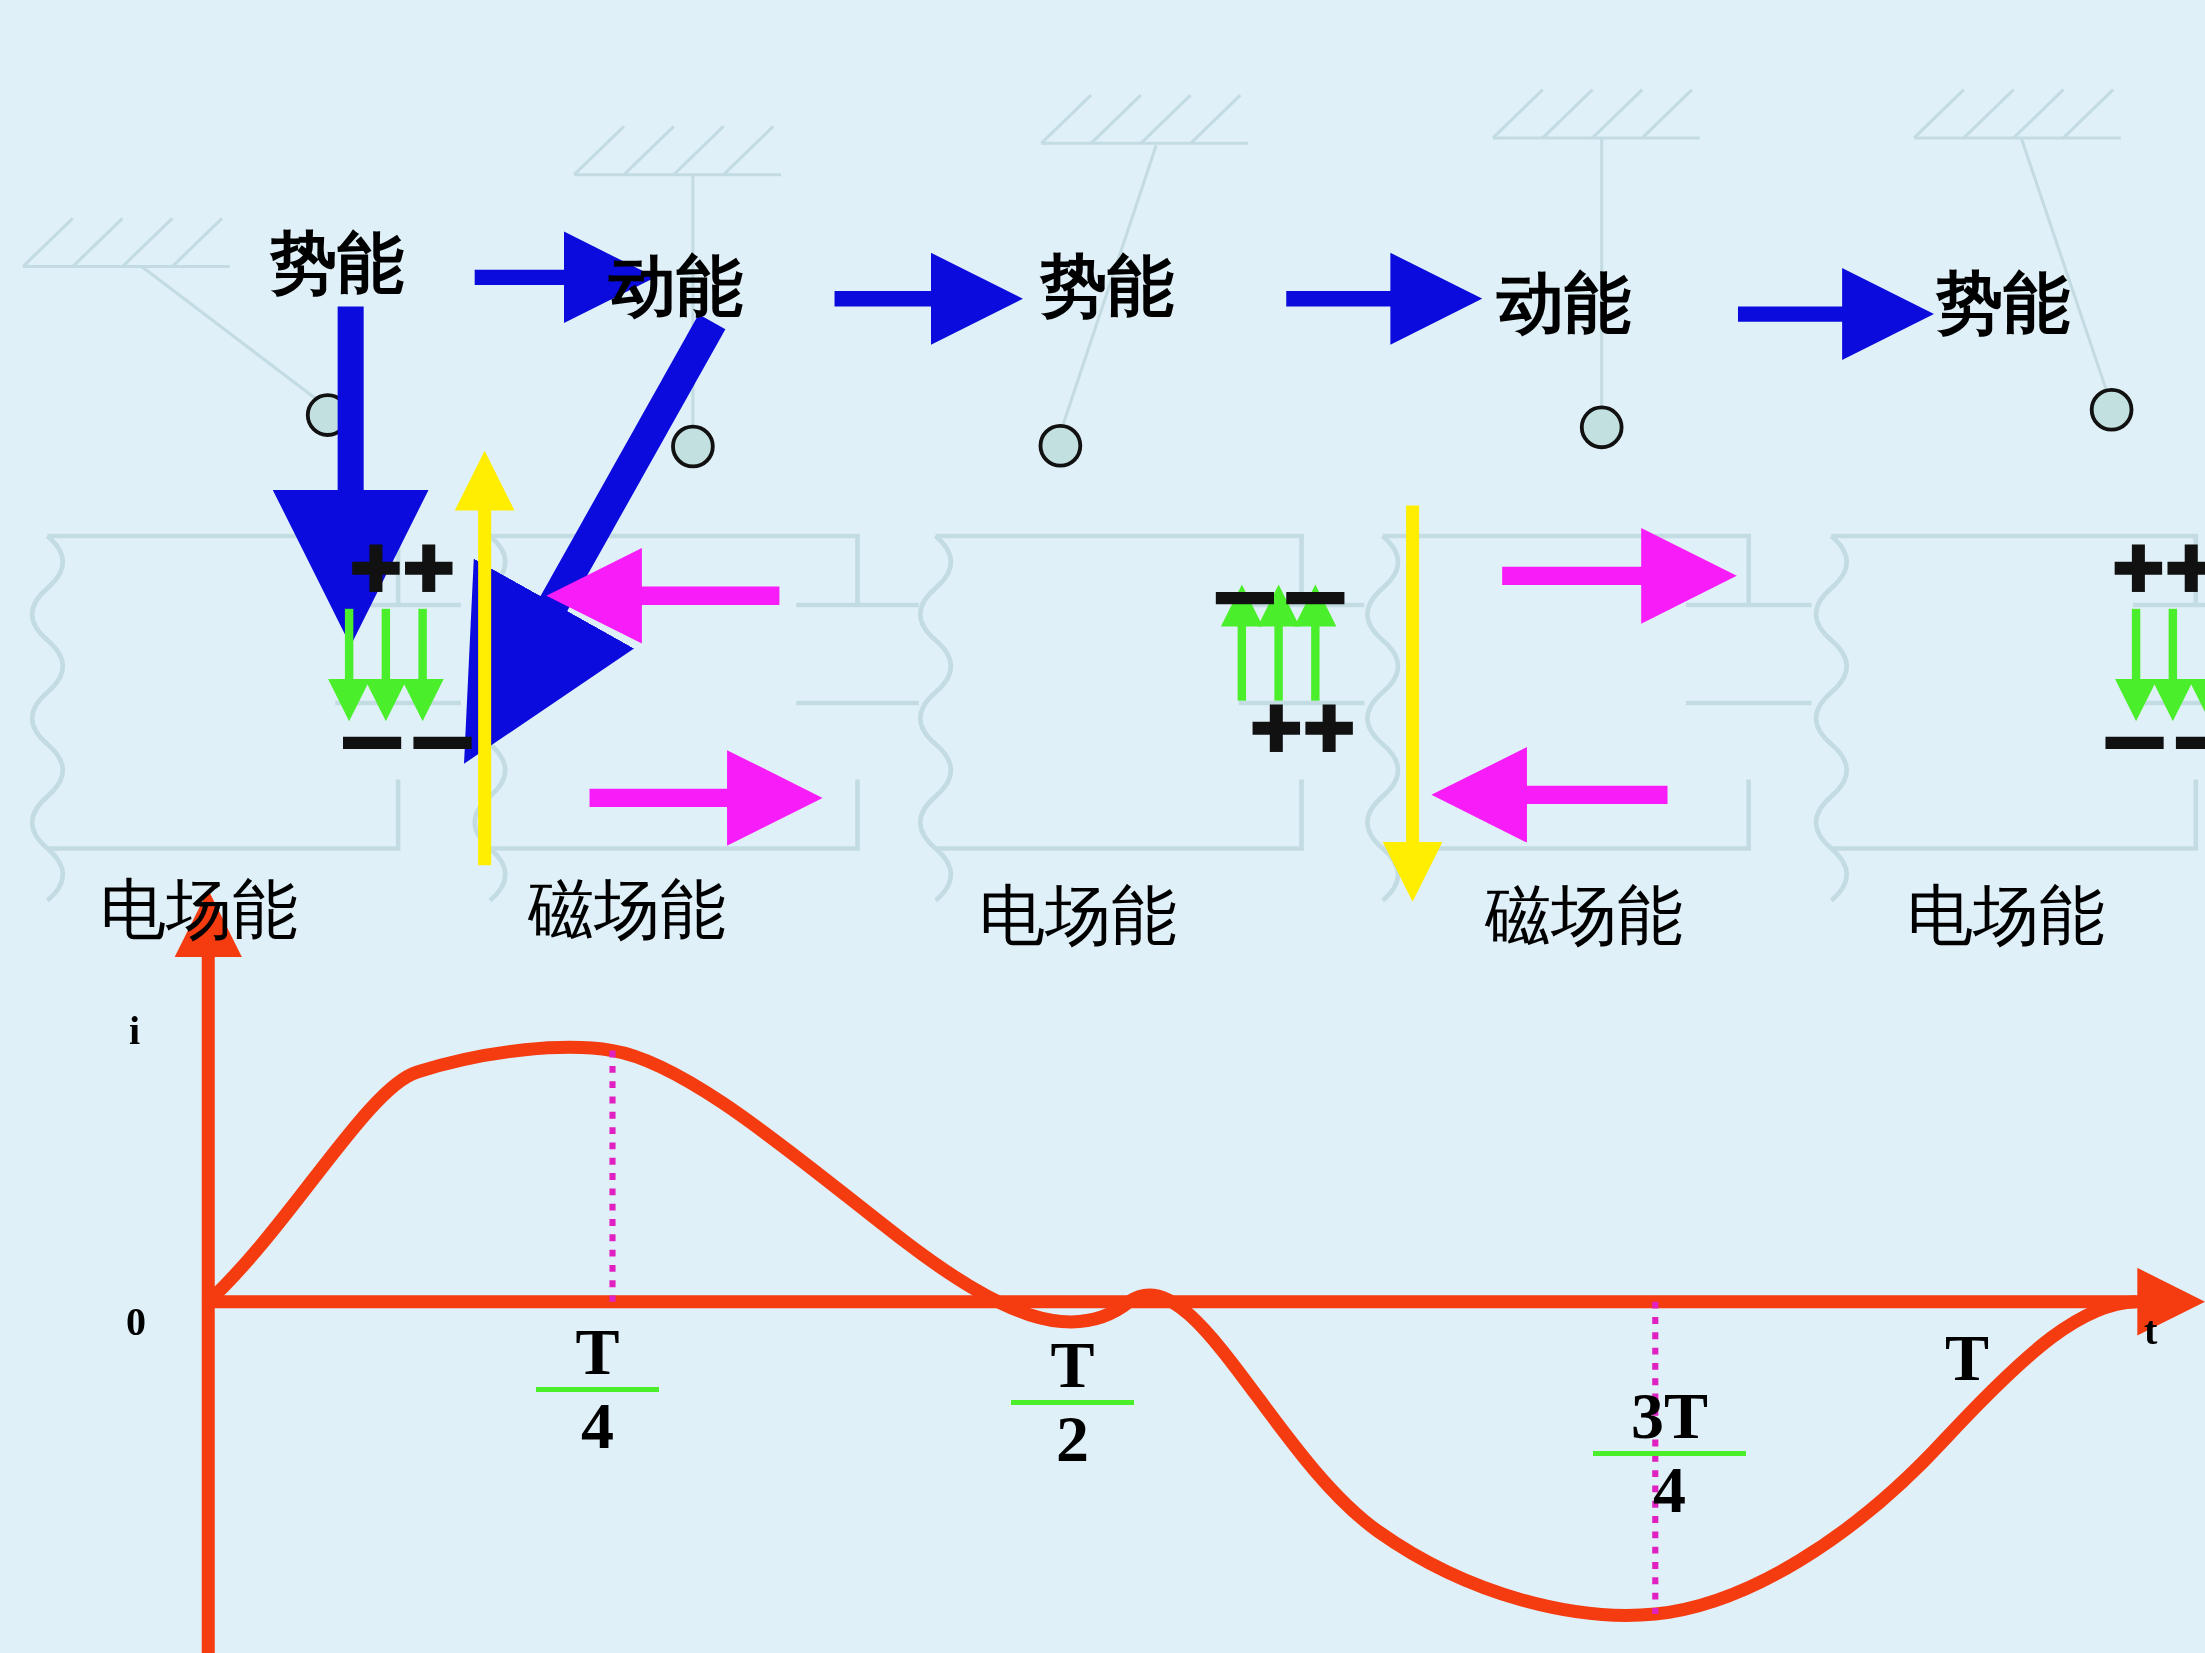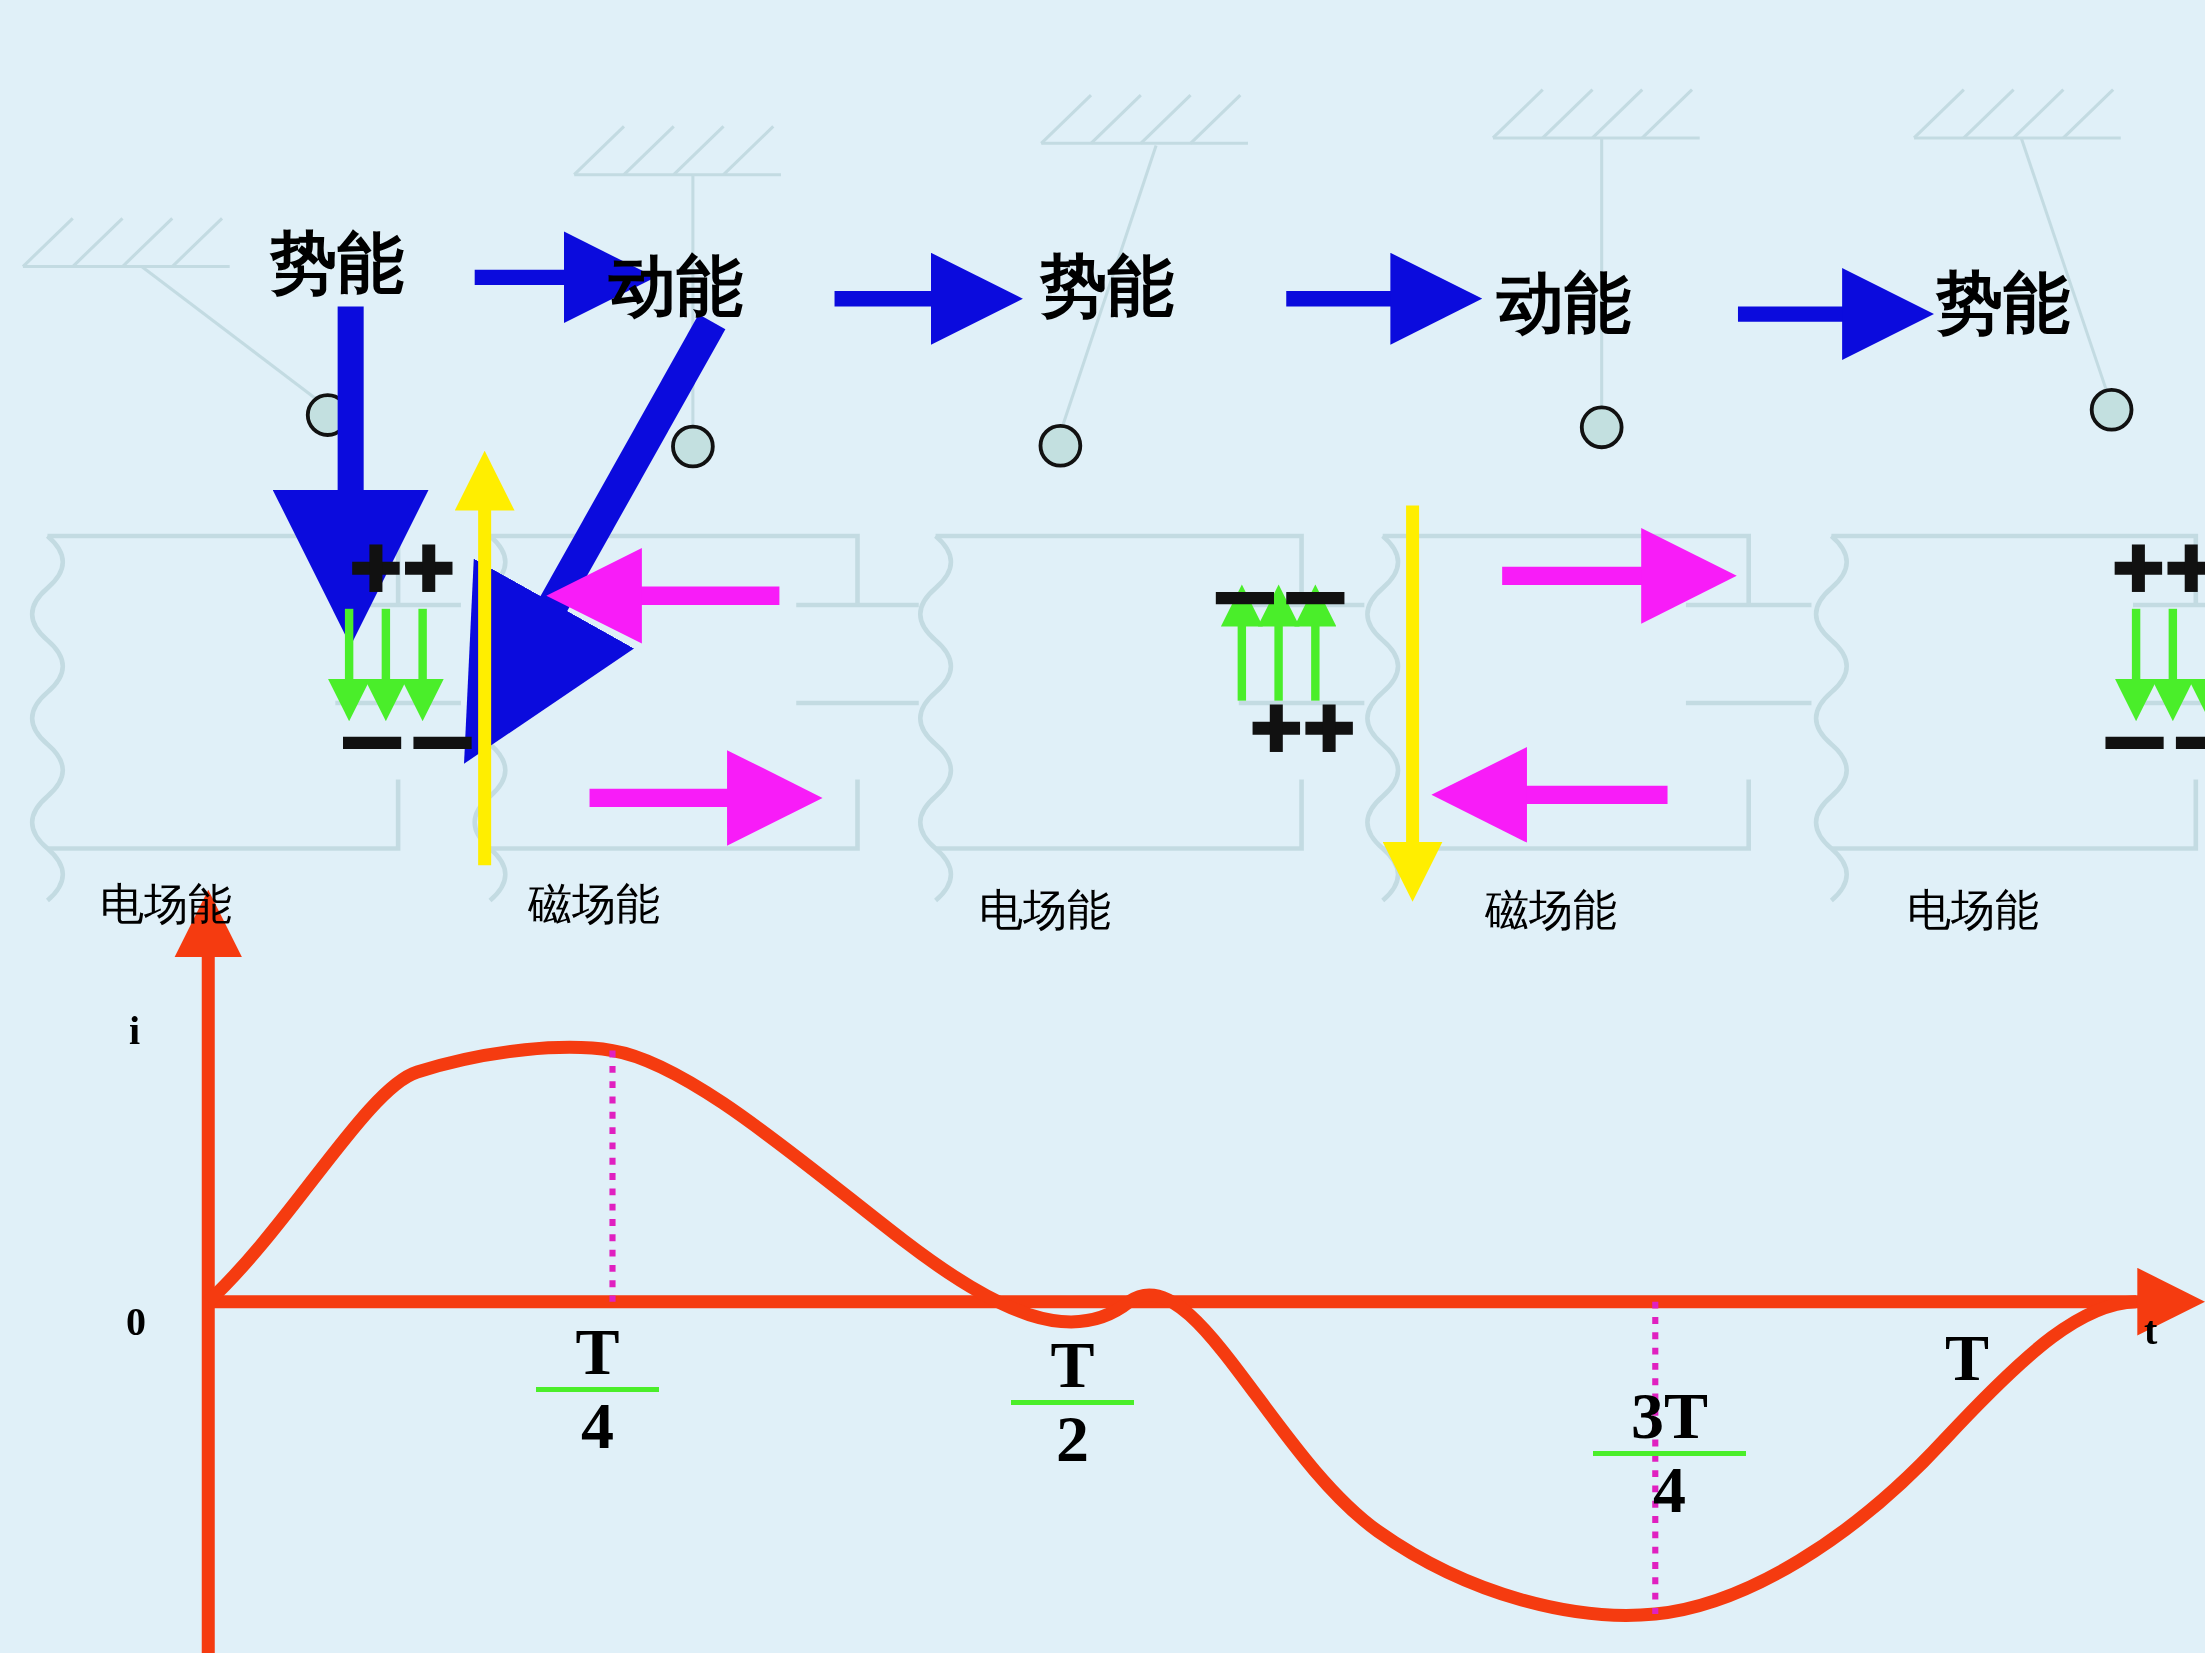--- a/index.html
+++ b/index.html
@@ -11,22 +11,22 @@
     position:relative;
   }
   #stage{position:absolute;left:0;top:0;width:2205px;height:1218px;}
   svg#art{position:absolute;left:0;top:0;width:2205px;height:1654px;}
   .lbl{position:absolute;white-space:nowrap;color:#000;}
   .energy-top{
     font-family:"DejaVu Sans","Liberation Sans",sans-serif;
     font-weight:bold;font-size:67px;line-height:1;
   }
   .energy-bot{
-    font-family:Liberation Sans, sans-serif;
-    font-weight:normal;font-size:44px;line-height:1;
+    font-family:Liberation Mono, monospace;
+    font-weight:normal;font-size:66px;line-height:1;
   }
   .axis-lbl{
     font-family:"Liberation Serif","DejaVu Serif",serif;
     font-weight:bold;font-size:40px;line-height:1;
   }
   .frac{
     position:absolute;
     font-family:"Liberation Serif","DejaVu Serif",serif;
     font-weight:bold;font-size:66px;line-height:1;
     text-align:center;color:#000;

